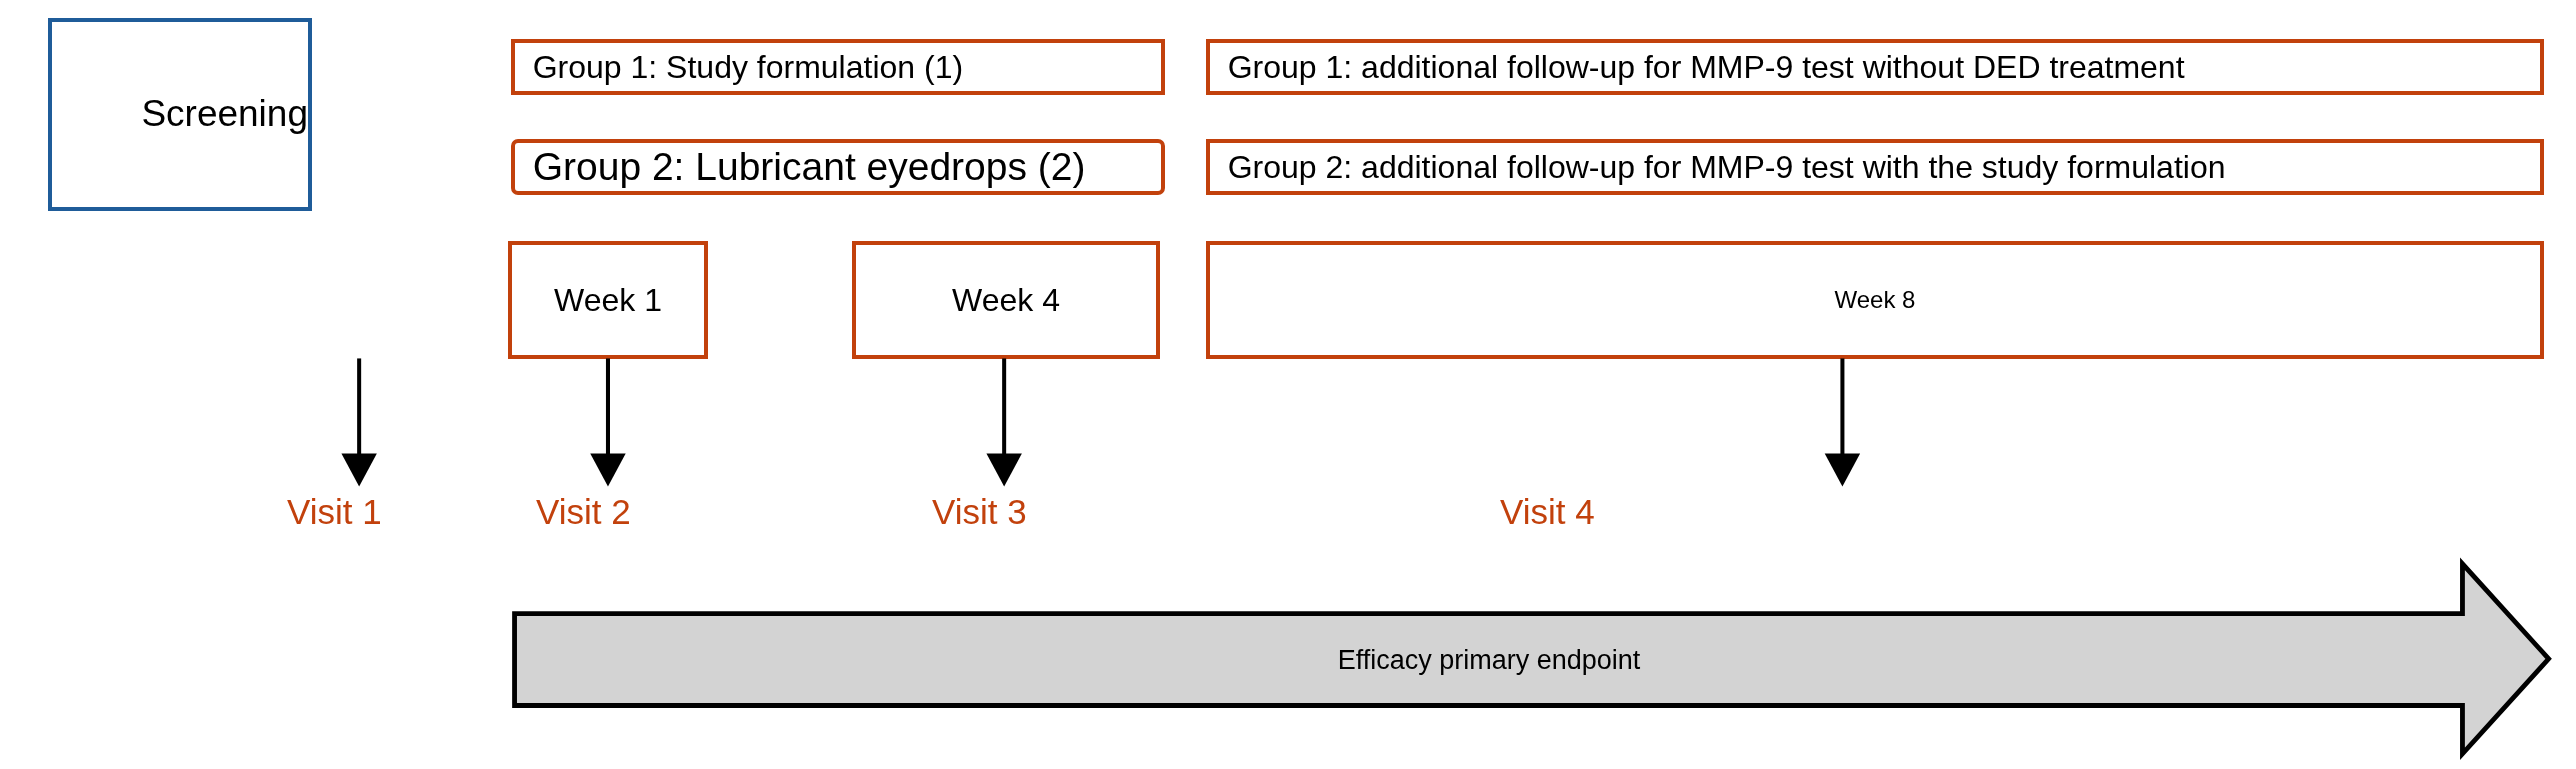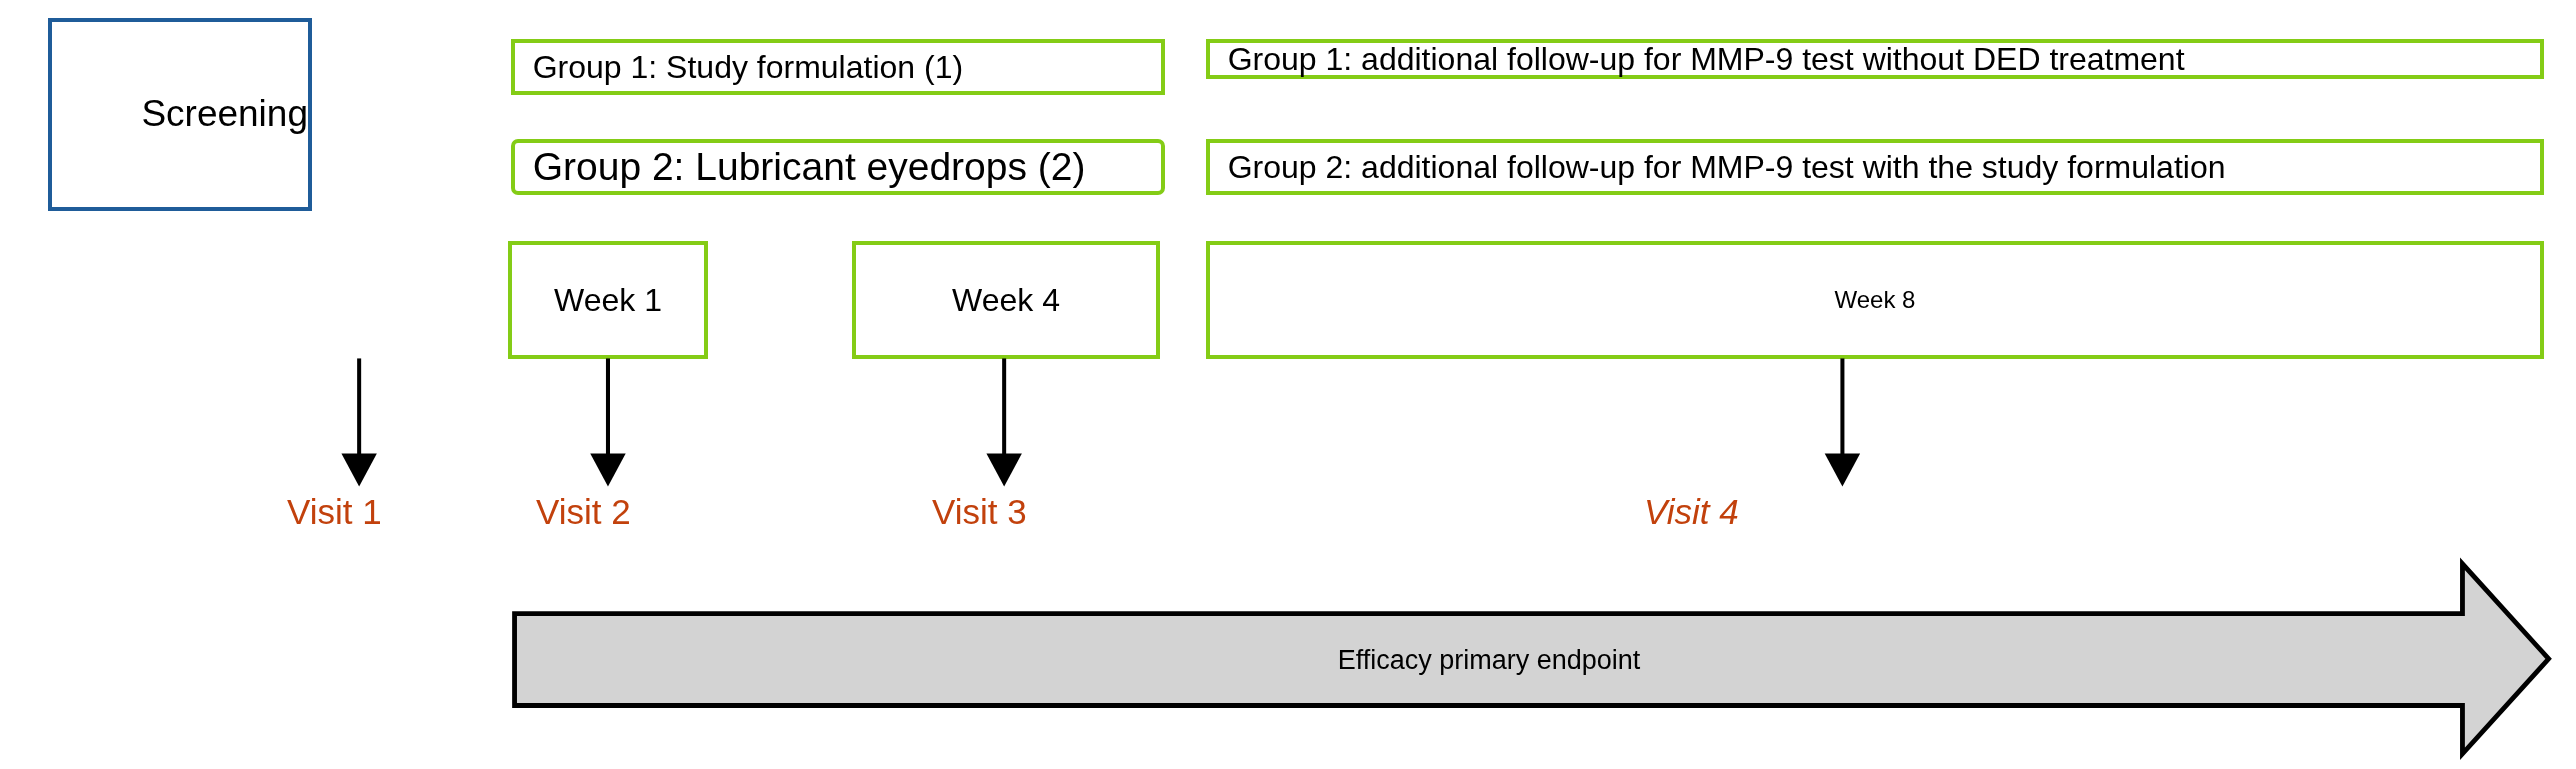--- a/index.html
+++ b/index.html
@@ -15,21 +15,21 @@
     position: relative;
     width: 2576px;
     height: 770px;
     background: #ffffff;
     overflow: hidden;
   }
   .box {
     position: absolute;
     box-sizing: border-box;
     background: #ffffff;
-    border: 4px solid #84cc16;
+    border: 4px solid #c2410c;
     display: flex;
     align-items: center;
     color: #000000;
     white-space: nowrap;
   }
   .box.blue {
     border-color: #1F5C99;
   }
   .box.center {
     justify-content: center;
@@ -80,21 +80,21 @@
 
 
   <div class="box left" style="left:511px; top:39px; width:654px; height:56px; font-size:32px;">
     <span>Group 1: Study formulation (1)</span>
   </div>
 
   <div class="box left" style="left:511px; top:139px; width:654px; height:56px; font-size:39px;border-radius:7px;">
     <span>Group 2: Lubricant eyedrops (2)</span>
   </div>
 
-  <div class="box left" style="left:1206px; top:39px; width:1338px; height:40px; font-size:32px;">
+  <div class="box left" style="left:1206px; top:39px; width:1338px; height:56px; font-size:32px;">
     <span>Group 1: additional follow-up for MMP-9 test without DED treatment</span>
   </div>
 
   <div class="box left" style="left:1206px; top:139px; width:1338px; height:56px; font-size:32px;">
     <span>Group 2: additional follow-up for MMP-9 test with the study formulation</span>
   </div>
 
   <div class="box center" style="left:508px; top:241px; width:200px; height:118px; font-size:32px;">
     <span>Week 1</span>
   </div>
@@ -126,21 +126,21 @@
 
     <g>
       <line x1="2288" y1="445" x2="2288" y2="578" stroke="#000000" stroke-width="5"></line>
       <polygon points="2288,604 2266,563 2310,563" fill="#000000"></polygon>
     </g>
   </svg>
 
   <div class="visit-label" style="left:287px; top:494px;">Visit 1</div>
   <div class="visit-label" style="left:536px; top:494px;">Visit 2</div>
   <div class="visit-label" style="left:932px; top:494px;">Visit 3</div>
-  <div class="visit-label" style="left:1644px; top:494px;font-style:italic;">Visit 4</div>
+  <div class="visit-label" style="left:1500px; top:494px;">Visit 4</div>
 
   <svg class="banner" viewBox="0 0 3199 956" xmlns="http://www.w3.org/2000/svg">
     <polygon points="639,762 3058,762 3058,700 3165,818 3058,936 3058,876 639,876" fill="#D3D3D3" stroke="#000000" stroke-width="6" stroke-linejoin="miter"></polygon>
   </svg>
 
   <div class="banner-text" style="left:515px; top:647px; width:1948px;">Efficacy primary endpoint</div>
 
 </div>
 
 

